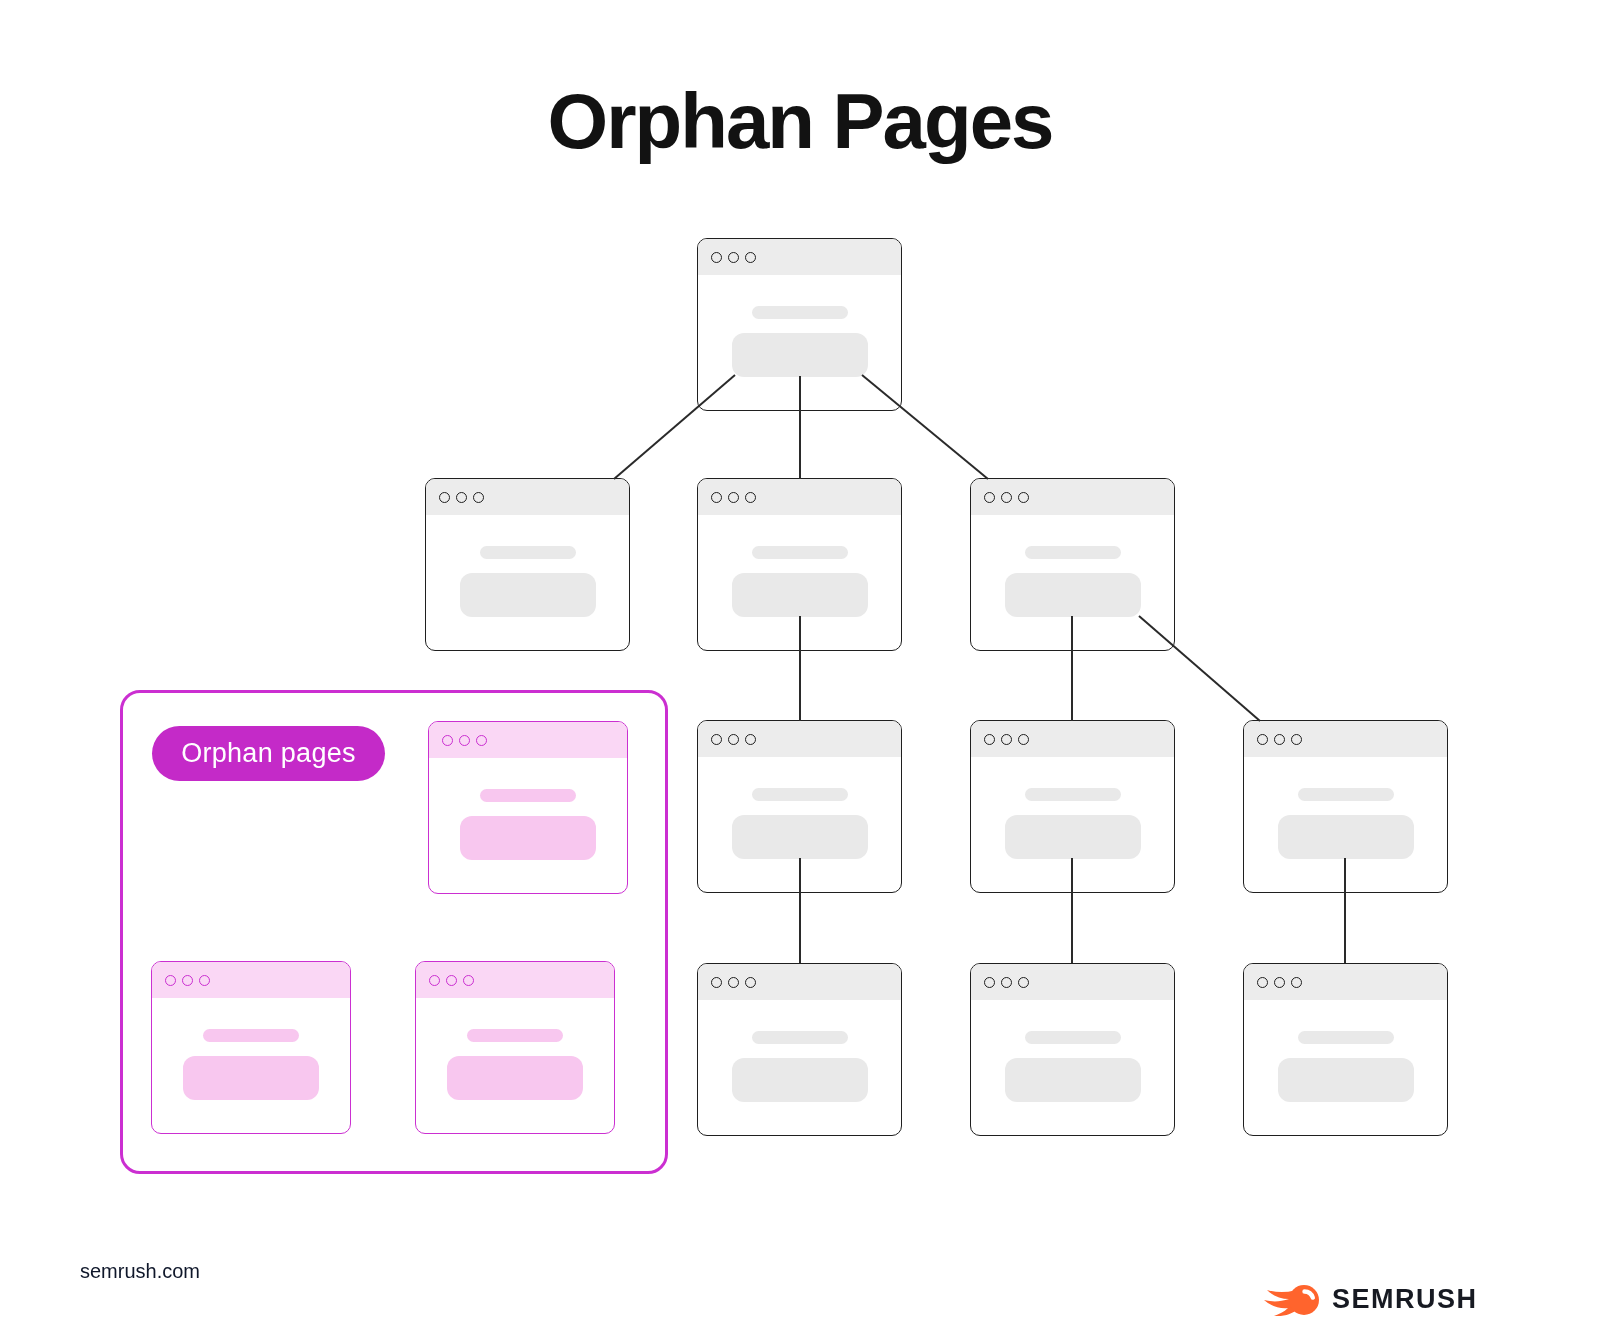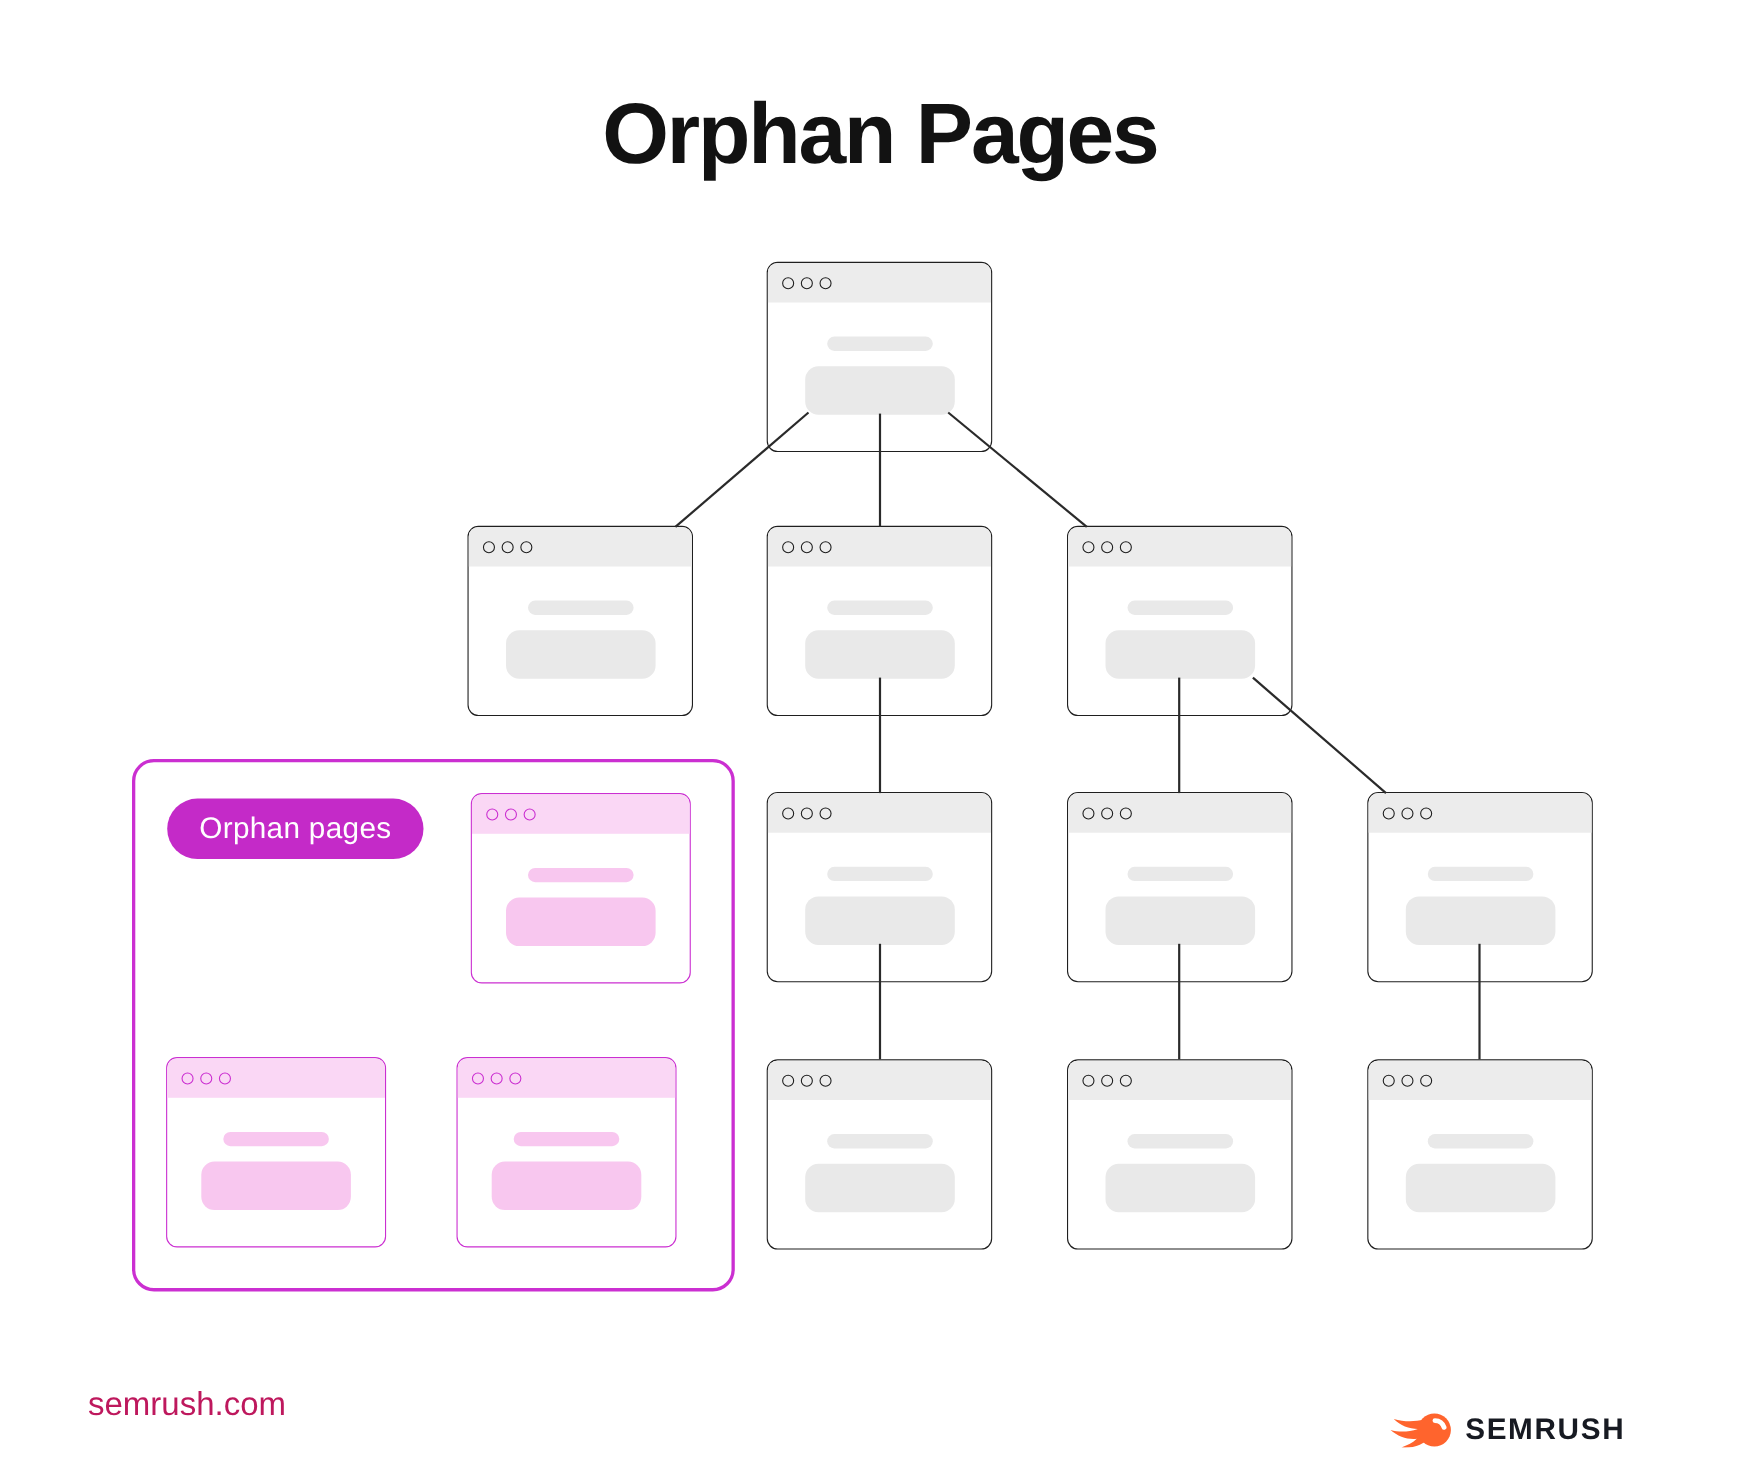--- a/index.html
+++ b/index.html
@@ -34,21 +34,21 @@
   .window .bar{
     position:absolute;top:67px;left:50%;transform:translateX(-50%);
     width:96px;height:13px;border-radius:7px;
   }
   .window .block{
     position:absolute;top:94px;left:50%;transform:translateX(-50%);
     width:136px;height:44px;border-radius:12px;
   }
   #edges{position:absolute;left:0;top:0;pointer-events:none;}
   .site{
-    position:absolute;left:80px;top:1260px;font-size:30px;color:#be185d;
+    position:absolute;left:80px;top:1260px;font-size:20px;color:#0f172a;
   }
   .logo{
     position:absolute;left:1264px;top:1281px;height:36px;
     display:flex;align-items:center;gap:11px;
   }
   .logo .brand{
     font-size:27px;font-weight:700;letter-spacing:1.5px;color:#171a22;
   }
 </style>
 </head>

